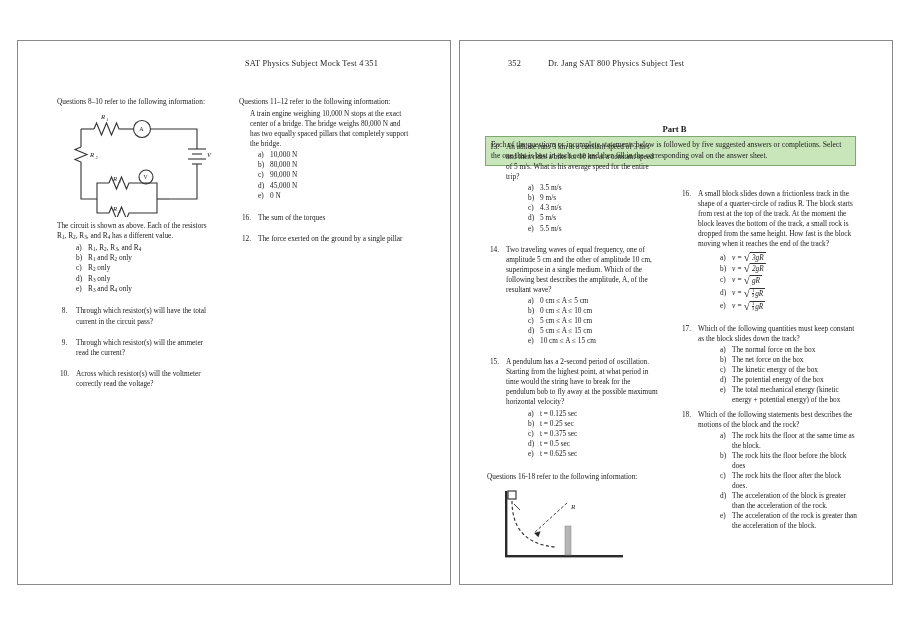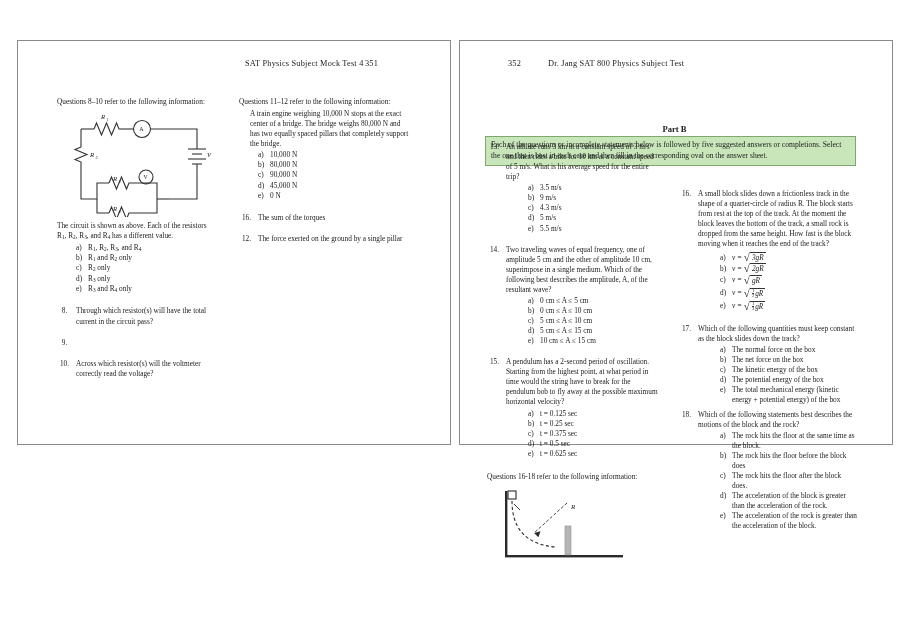--- a/index.html
+++ b/index.html
@@ -3,21 +3,21 @@
 <meta charset="utf-8">
 <style>
   html,body{margin:0;padding:0;}
   body{
     width:910px;height:644px;background:#ffffff;
     font-family:"Liberation Serif", serif;
     color:#1a1a1a;overflow:hidden;
   }
   .spread{position:relative;width:910px;height:644px;}
   .page{
-    position:absolute;top:40px;height:405px;
+    position:absolute;top:40px;height:545px;
     border:1px solid #8a8a8a;background:#ffffff;
     box-sizing:border-box;
   }
   .page-left{left:17px;width:434px;}
   .page-right{left:459px;width:434px;padding-left:24px;}
 
   .hdr{
     position:absolute;top:18px;font-size:8.3px;letter-spacing:.2px;
     white-space:nowrap;
   }
@@ -164,20 +164,21 @@
         </li>
       </ul>
 
       <div class="stem" style="margin-top:12px;">
         <span class="num">8.</span>
         <span class="body">Through which resistor(s) will have the total current in the circuit pass?</span>
       </div>
 
       <div class="stem" style="margin-top:11px;">
         <span class="num">9.</span>
+        <span class="body">Through which resistor(s) will the ammeter read the current?</span>
       </div>
 
       <div class="stem" style="margin-top:11px;">
         <span class="num">10.</span>
         <span class="body">Across which resistor(s) will the voltmeter correctly read the voltage?</span>
       </div>
     </div>
 
     <div class="col colL2">
 

